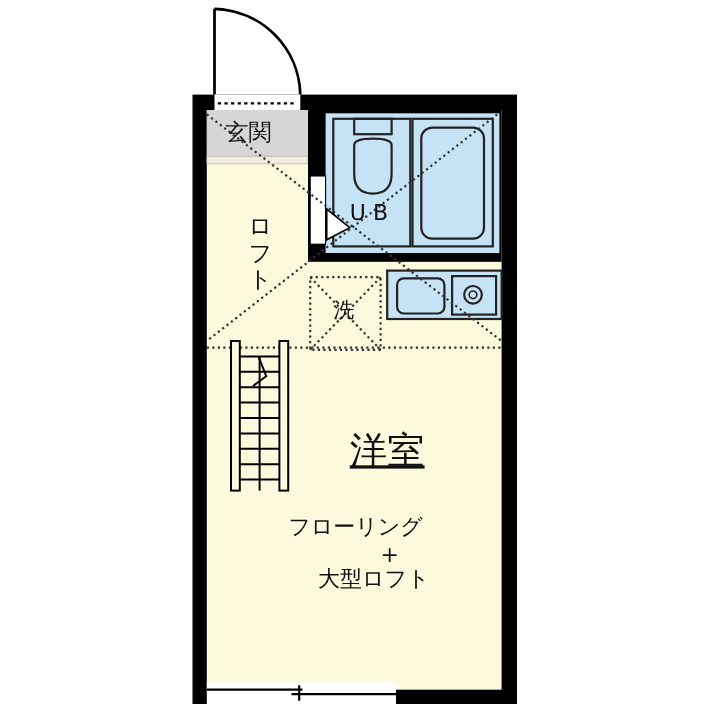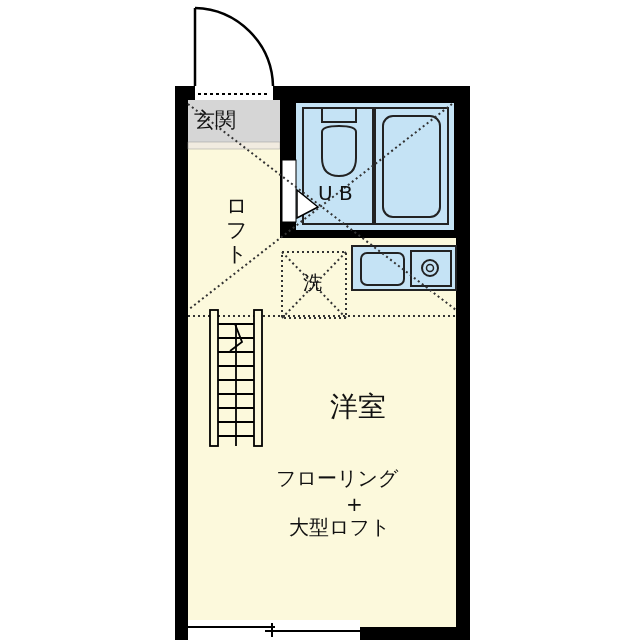--- a/index.html
+++ b/index.html
@@ -77,23 +77,23 @@
     </g>
   </g>
 
   <g>
     <rect x="188" y="620" width="172" height="20" fill="#fff"></rect>
     <line x1="188" y1="627" x2="275" y2="627" stroke="#000" stroke-width="2"></line>
     <line x1="265" y1="631" x2="360" y2="631" stroke="#000" stroke-width="2"></line>
     <line x1="272" y1="623" x2="272" y2="637" stroke="#000" stroke-width="2"></line>
   </g>
 </svg>
-  <div class="lbl" style="left:194px;top:110px;font-size:21px;">玄関</div>
+  <div class="lbl" style="left:205px;top:110px;font-size:21px;">玄関</div>
   <div class="lbl" style="left:318px;top:183px;font-size:20px;text-align:center;">U B</div>
   <div class="lbl" style="left:226px;top:196px;font-size:21px;">ロ</div>
   <div class="lbl" style="left:226px;top:220px;font-size:21px;">フ</div>
   <div class="lbl" style="left:226px;top:244px;font-size:21px;">ト</div>
   <div class="lbl" style="left:303px;top:273px;font-size:19px;">洗</div>
-  <div class="lbl" style="left:330px;top:393px;font-size:28px;">洋室</div>
-  <div class="lbl" style="left:276px;top:468px;font-size:20px;">フローリング</div>
+  <div class="lbl" style="left:318px;top:393px;font-size:34px;text-decoration:underline;">洋室</div>
+  <div class="lbl" style="left:262px;top:468px;font-size:20px;">フローリング</div>
   <div class="lbl" style="left:346px;top:494px;font-size:20px;">+</div>
   <div class="lbl" style="left:289px;top:519px;font-size:20px;font-family:Liberation Mono, monospace;">大型ロフト</div>
 </div>
 
 </body></html>

